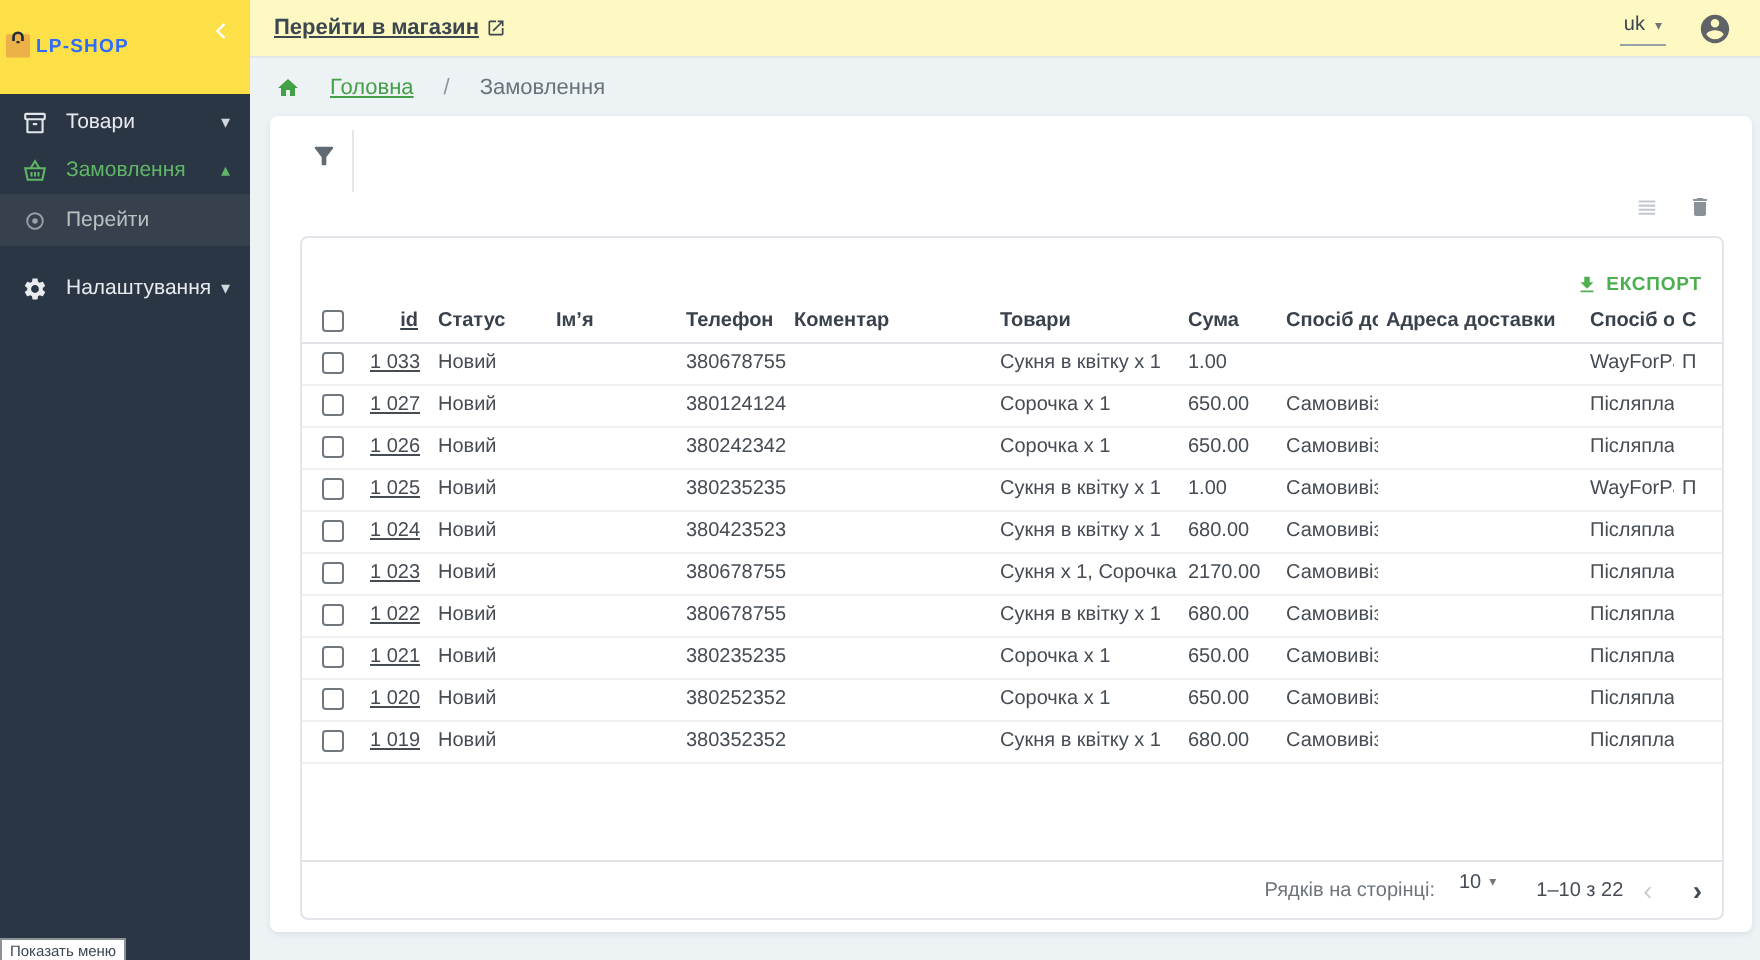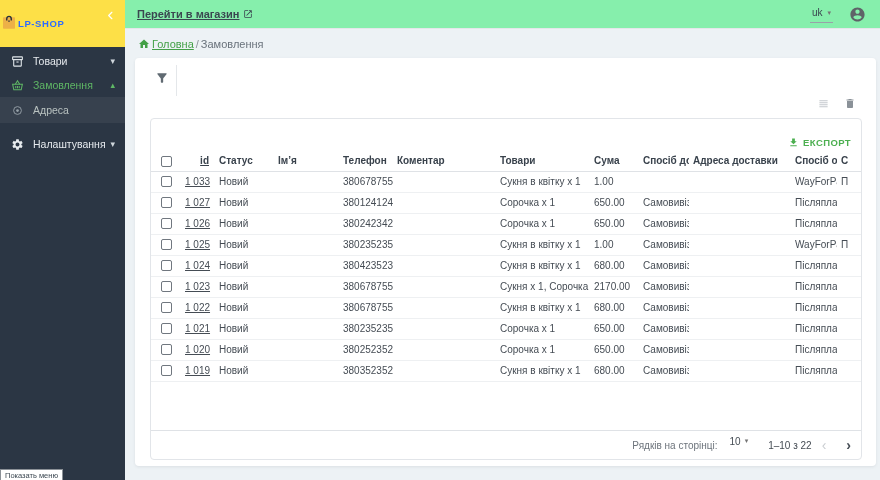--- a/index.html
+++ b/index.html
@@ -17,29 +17,29 @@
   .menu-item .mi-label { font-size:10.5px; margin-left:9px; }
   .menu-item .chev { margin-left:auto; font-size:9px; color:#cfd6dc; }
   .menu-item.green { color:#5fb765; }
   .menu-item.green .chev { color:#5fb765; }
   .menu-sub { height:26px; background:#37414e; color:#b9c2c0; }
   .menu-sub .mi-label { font-size:10.5px; margin-left:9px; }
   .menu-gap { height:9px; }
   .micon { width:14px; height:14px; flex:0 0 14px; display:flex; align-items:center; justify-content:center; }
 
   
-  .topbar { position:absolute; left:125px; top:0; width:755px; height:29px; background:#86efac; border-bottom:1px solid #e4e7ea; display:flex; align-items:center; padding:0 14px 0 12px; }
+  .topbar { position:absolute; left:125px; top:0; width:755px; height:29px; background:#fef9c3; border-bottom:1px solid #e4e7ea; display:flex; align-items:center; padding:0 14px 0 12px; }
   .store-link { display:flex; align-items:center; gap:4px; color:#3a4750; font-size:11px; font-weight:bold; text-decoration:underline; cursor:pointer; }
   .topbar-right { margin-left:auto; display:flex; align-items:center; gap:16px; }
   .lang-select { display:flex; align-items:center; gap:5px; border-bottom:1px solid #99a1a8; padding:2px 2px 4px 2px; cursor:pointer; color:#3a4750; font-size:10px; }
   .caret { font-size:7px; color:#757575; }
 
   
   .content { position:absolute; left:125px; top:29px; width:755px; height:451px; background:#edf2f5; }
-  .breadcrumb { display:flex; align-items:center; gap:2px; margin:9px 0 0 13px; font-size:11px; color:#69727b; }
+  .breadcrumb { display:flex; align-items:center; gap:15px; margin:9px 0 0 13px; font-size:11px; color:#69727b; }
   .breadcrumb .bc-home-link { color:#43a047; text-decoration:underline; cursor:pointer; }
   .bc-sep { color:#8d959c; }
 
   .outer-card { position:absolute; left:10px; top:29px; width:741px; height:408px; background:#fff; border-radius:4px; box-shadow:0 1px 3px rgba(60,70,80,.10); }
   .funnel-btn { position:absolute; left:20px; top:13px; width:16px; height:16px; cursor:pointer; }
   .vdivider { position:absolute; left:41px; top:7px; width:1px; height:31px; background:#e4e7ea; }
   .table-tools { position:absolute; right:20px; top:39px; display:flex; align-items:center; gap:14px; }
   .tool-btn { cursor:pointer; display:flex; align-items:center; }
 
   .inner-card { position:absolute; left:15px; top:60px; width:712px; height:342px; border:1px solid #e2e5e9; border-radius:4px; display:flex; flex-direction:column; overflow:hidden; background:#fff; }
@@ -103,21 +103,21 @@
       <span class="mi-label">Замовлення</span>
       <span class="chev">▴</span>
     </div>
     <div class="menu-item menu-sub">
       <span class="micon">
         <svg width="11" height="11" viewBox="0 0 24 24">
             <circle cx="12" cy="12" r="8.5" fill="none" stroke="#97a1a8" stroke-width="2"></circle>
             <circle cx="12" cy="12" r="3" fill="#97a1a8"></circle>
           </svg>
       </span>
-      <span class="mi-label">Адреса</span>
+      <span class="mi-label">Перейти</span>
     </div>
     <div class="menu-gap"></div>
     <div class="menu-item">
       <span class="micon">
         <svg width="13" height="13" viewBox="0 0 24 24" fill="#e8ecef">
             <path d="M19.14 12.94c.04-.3.06-.61.06-.94 0-.32-.02-.64-.07-.94l2.03-1.58c.18-.14.23-.41.12-.61l-1.92-3.32c-.12-.22-.37-.29-.59-.22l-2.39.96c-.5-.38-1.03-.7-1.62-.94l-.36-2.54c-.04-.24-.24-.41-.48-.41h-3.84c-.24 0-.43.17-.47.41l-.36 2.54c-.59.24-1.13.57-1.62.94l-2.39-.96c-.22-.08-.47 0-.59.22L2.74 8.87c-.12.21-.08.47.12.61l2.03 1.58c-.05.3-.09.63-.09.94s.02.64.07.94l-2.03 1.58c-.18.14-.23.41-.12.61l1.92 3.32c.12.22.37.29.59.22l2.39-.96c.5.38 1.03.7 1.62.94l.36 2.54c.05.24.24.41.48.41h3.84c.24 0 .44-.17.47-.41l.36-2.54c.59-.24 1.13-.56 1.62-.94l2.39.96c.22.08.47 0 .59-.22l1.92-3.32c.12-.22.07-.47-.12-.61l-2.01-1.58zM12 15.6c-1.98 0-3.6-1.62-3.6-3.6s1.62-3.6 3.6-3.6 3.6 1.62 3.6 3.6-1.62 3.6-3.6 3.6z"></path>
           </svg>
       </span>
       <span class="mi-label">Налаштування</span>
       <span class="chev">▾</span>

